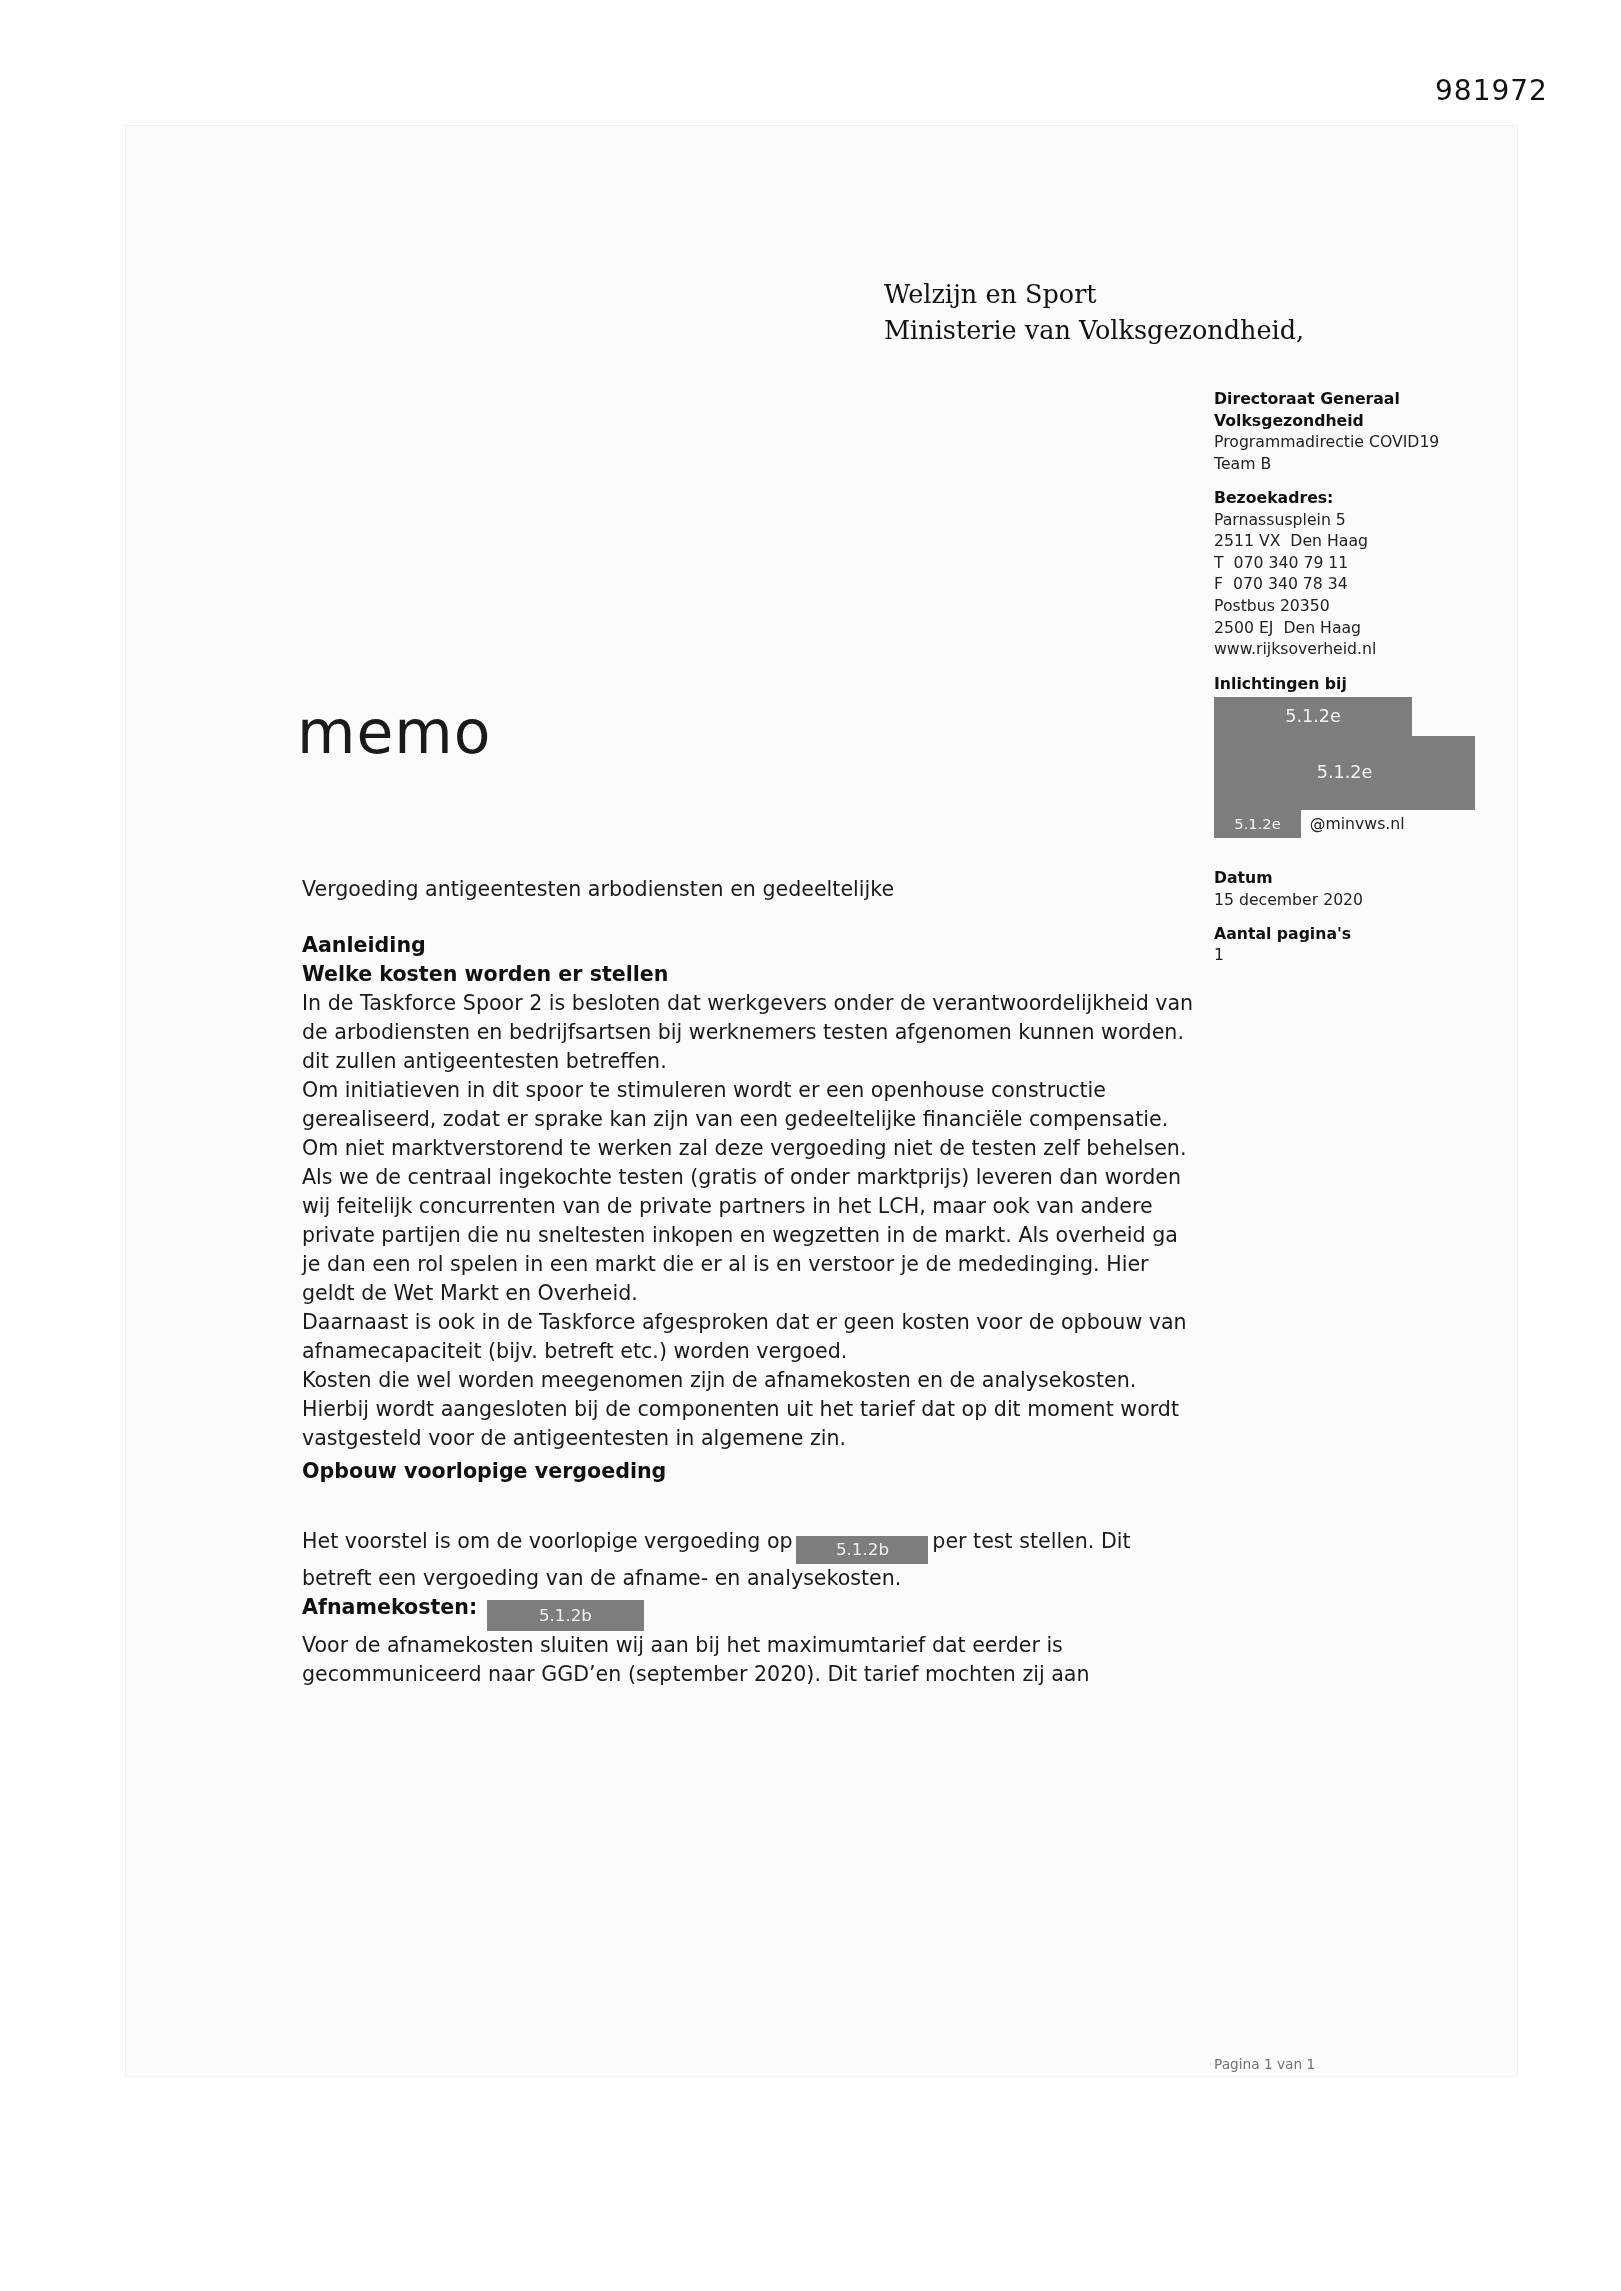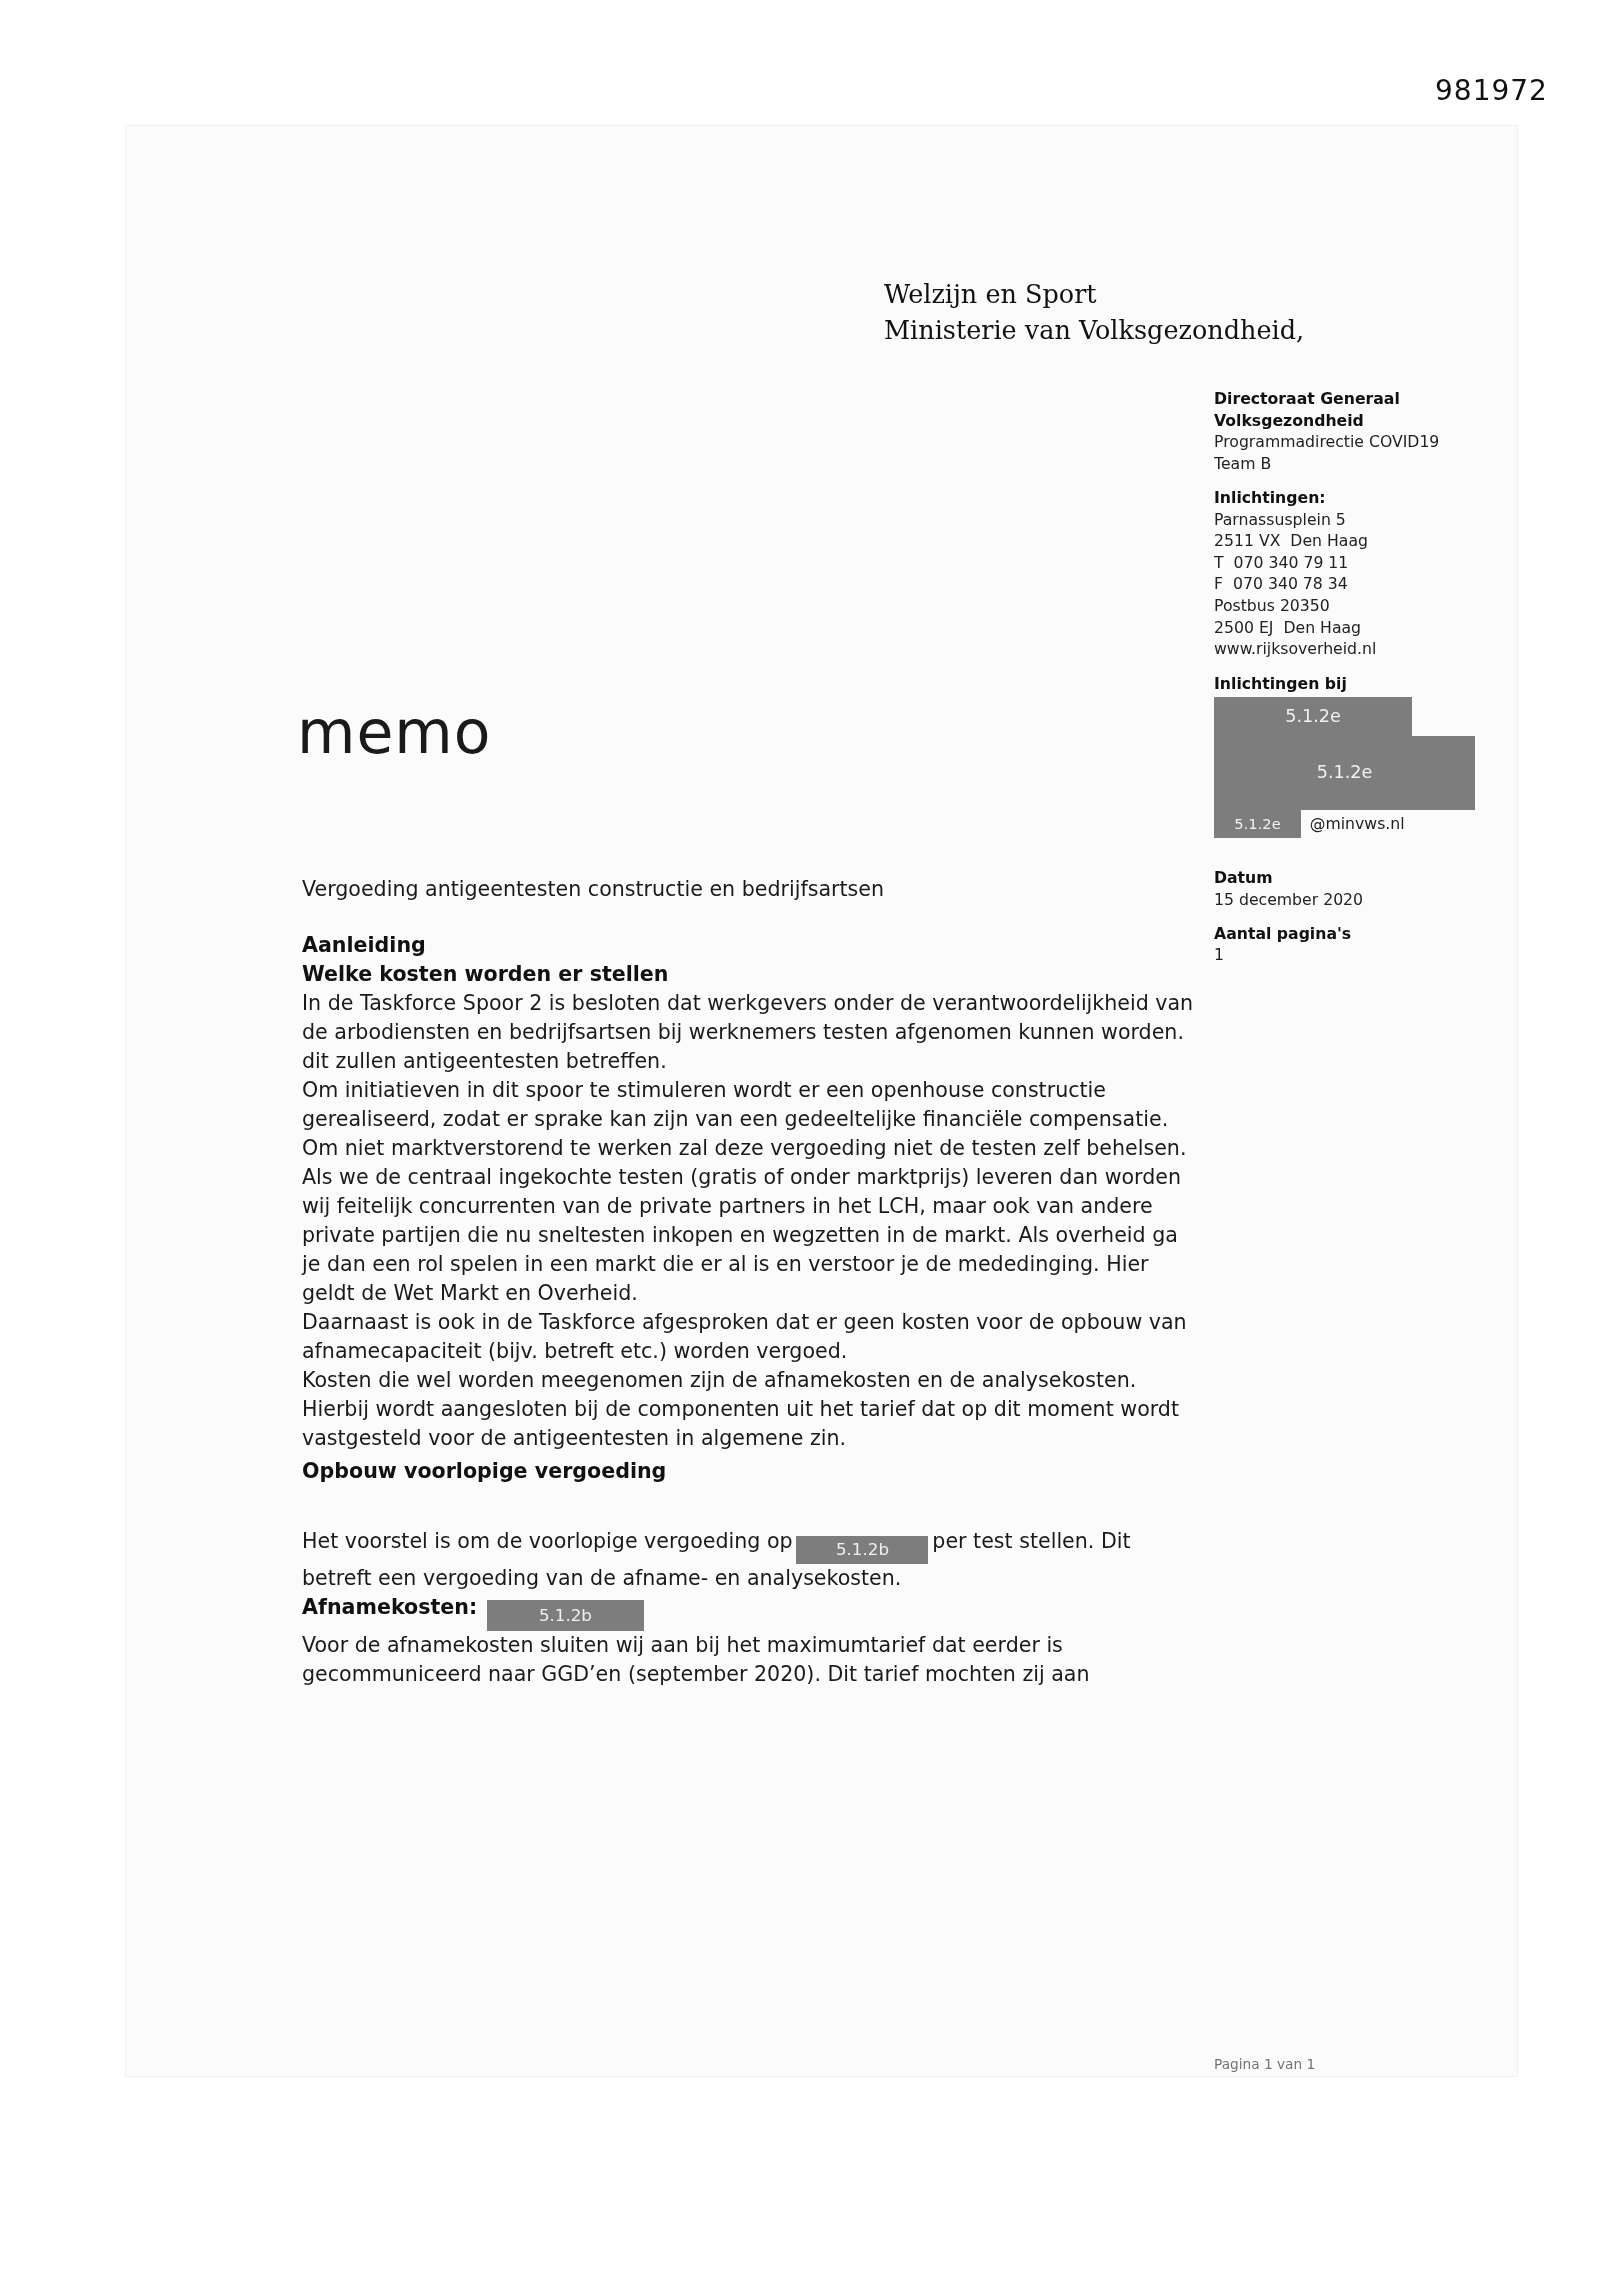--- a/index.html
+++ b/index.html
@@ -76,21 +76,21 @@
     <div>Welzijn en Sport</div>
     <div>Ministerie van Volksgezondheid,</div>
   </div>
 
   <div class="sidebar">
     <div class="b">Directoraat Generaal</div>
     <div class="b">Volksgezondheid</div>
     <div>Programmadirectie COVID19</div>
     <div>Team B</div>
     <div class="gap"></div>
-    <div class="b">Inlichtingen:</div>
+    <div class="b">Bezoekadres:</div>
     <div>Parnassusplein 5</div>
     <div>2511 VX  Den Haag</div>
     <div>T  070 340 79 11</div>
     <div>F  070 340 78 34</div>
     <div>Postbus 20350</div>
     <div>2500 EJ  Den Haag</div>
     <div>www.rijksoverheid.nl</div>
     <div class="gap"></div>
     <div class="b">Inlichtingen bij</div>
     <div class="redact r1">5.1.2e</div>
@@ -103,21 +103,21 @@
     <div class="b">Datum</div>
     <div>15 december 2020</div>
     <div class="gap"></div>
     <div class="b">Aantal pagina's</div>
     <div>1</div>
   </div>
 
   <div class="memo-title">memo</div>
 
   <div class="body-col">
-    <div class="subject">Vergoeding antigeentesten constructie en bedrijfsartsen</div>
+    <div class="subject">Vergoeding antigeentesten arbodiensten en gedeeltelijke</div>
 
     <div class="h h-block">Aanleiding</div>
 
     <div class="h h-block">Welke kosten worden er stellen</div>
     <p class="mb0">In de Taskforce Spoor 2 is besloten dat werkgevers onder de verantwoordelijkheid van de arbodiensten en bedrijfsartsen bij werknemers testen afgenomen kunnen worden. dit zullen antigeentesten betreffen.</p>
     <p class="mb">Om initiatieven in dit spoor te stimuleren wordt er een openhouse constructie gerealiseerd, zodat er sprake kan zijn van een gedeeltelijke financiële compensatie.</p>
 
     <p class="mb-sm">Om niet marktverstorend te werken zal deze vergoeding niet de testen zelf behelsen. Als we de centraal ingekochte testen (gratis of onder marktprijs) leveren dan worden wij feitelijk concurrenten van de private partners in het LCH, maar ook van andere private partijen die nu sneltesten inkopen en wegzetten in de markt. Als overheid ga je dan een rol spelen in een markt die er al is en verstoor je de mededinging. Hier geldt de Wet Markt en Overheid.</p>
 
     <p class="mb-sm">Daarnaast is ook in de Taskforce afgesproken dat er geen kosten voor de opbouw van afnamecapaciteit (bijv. betreft etc.) worden vergoed.</p>

